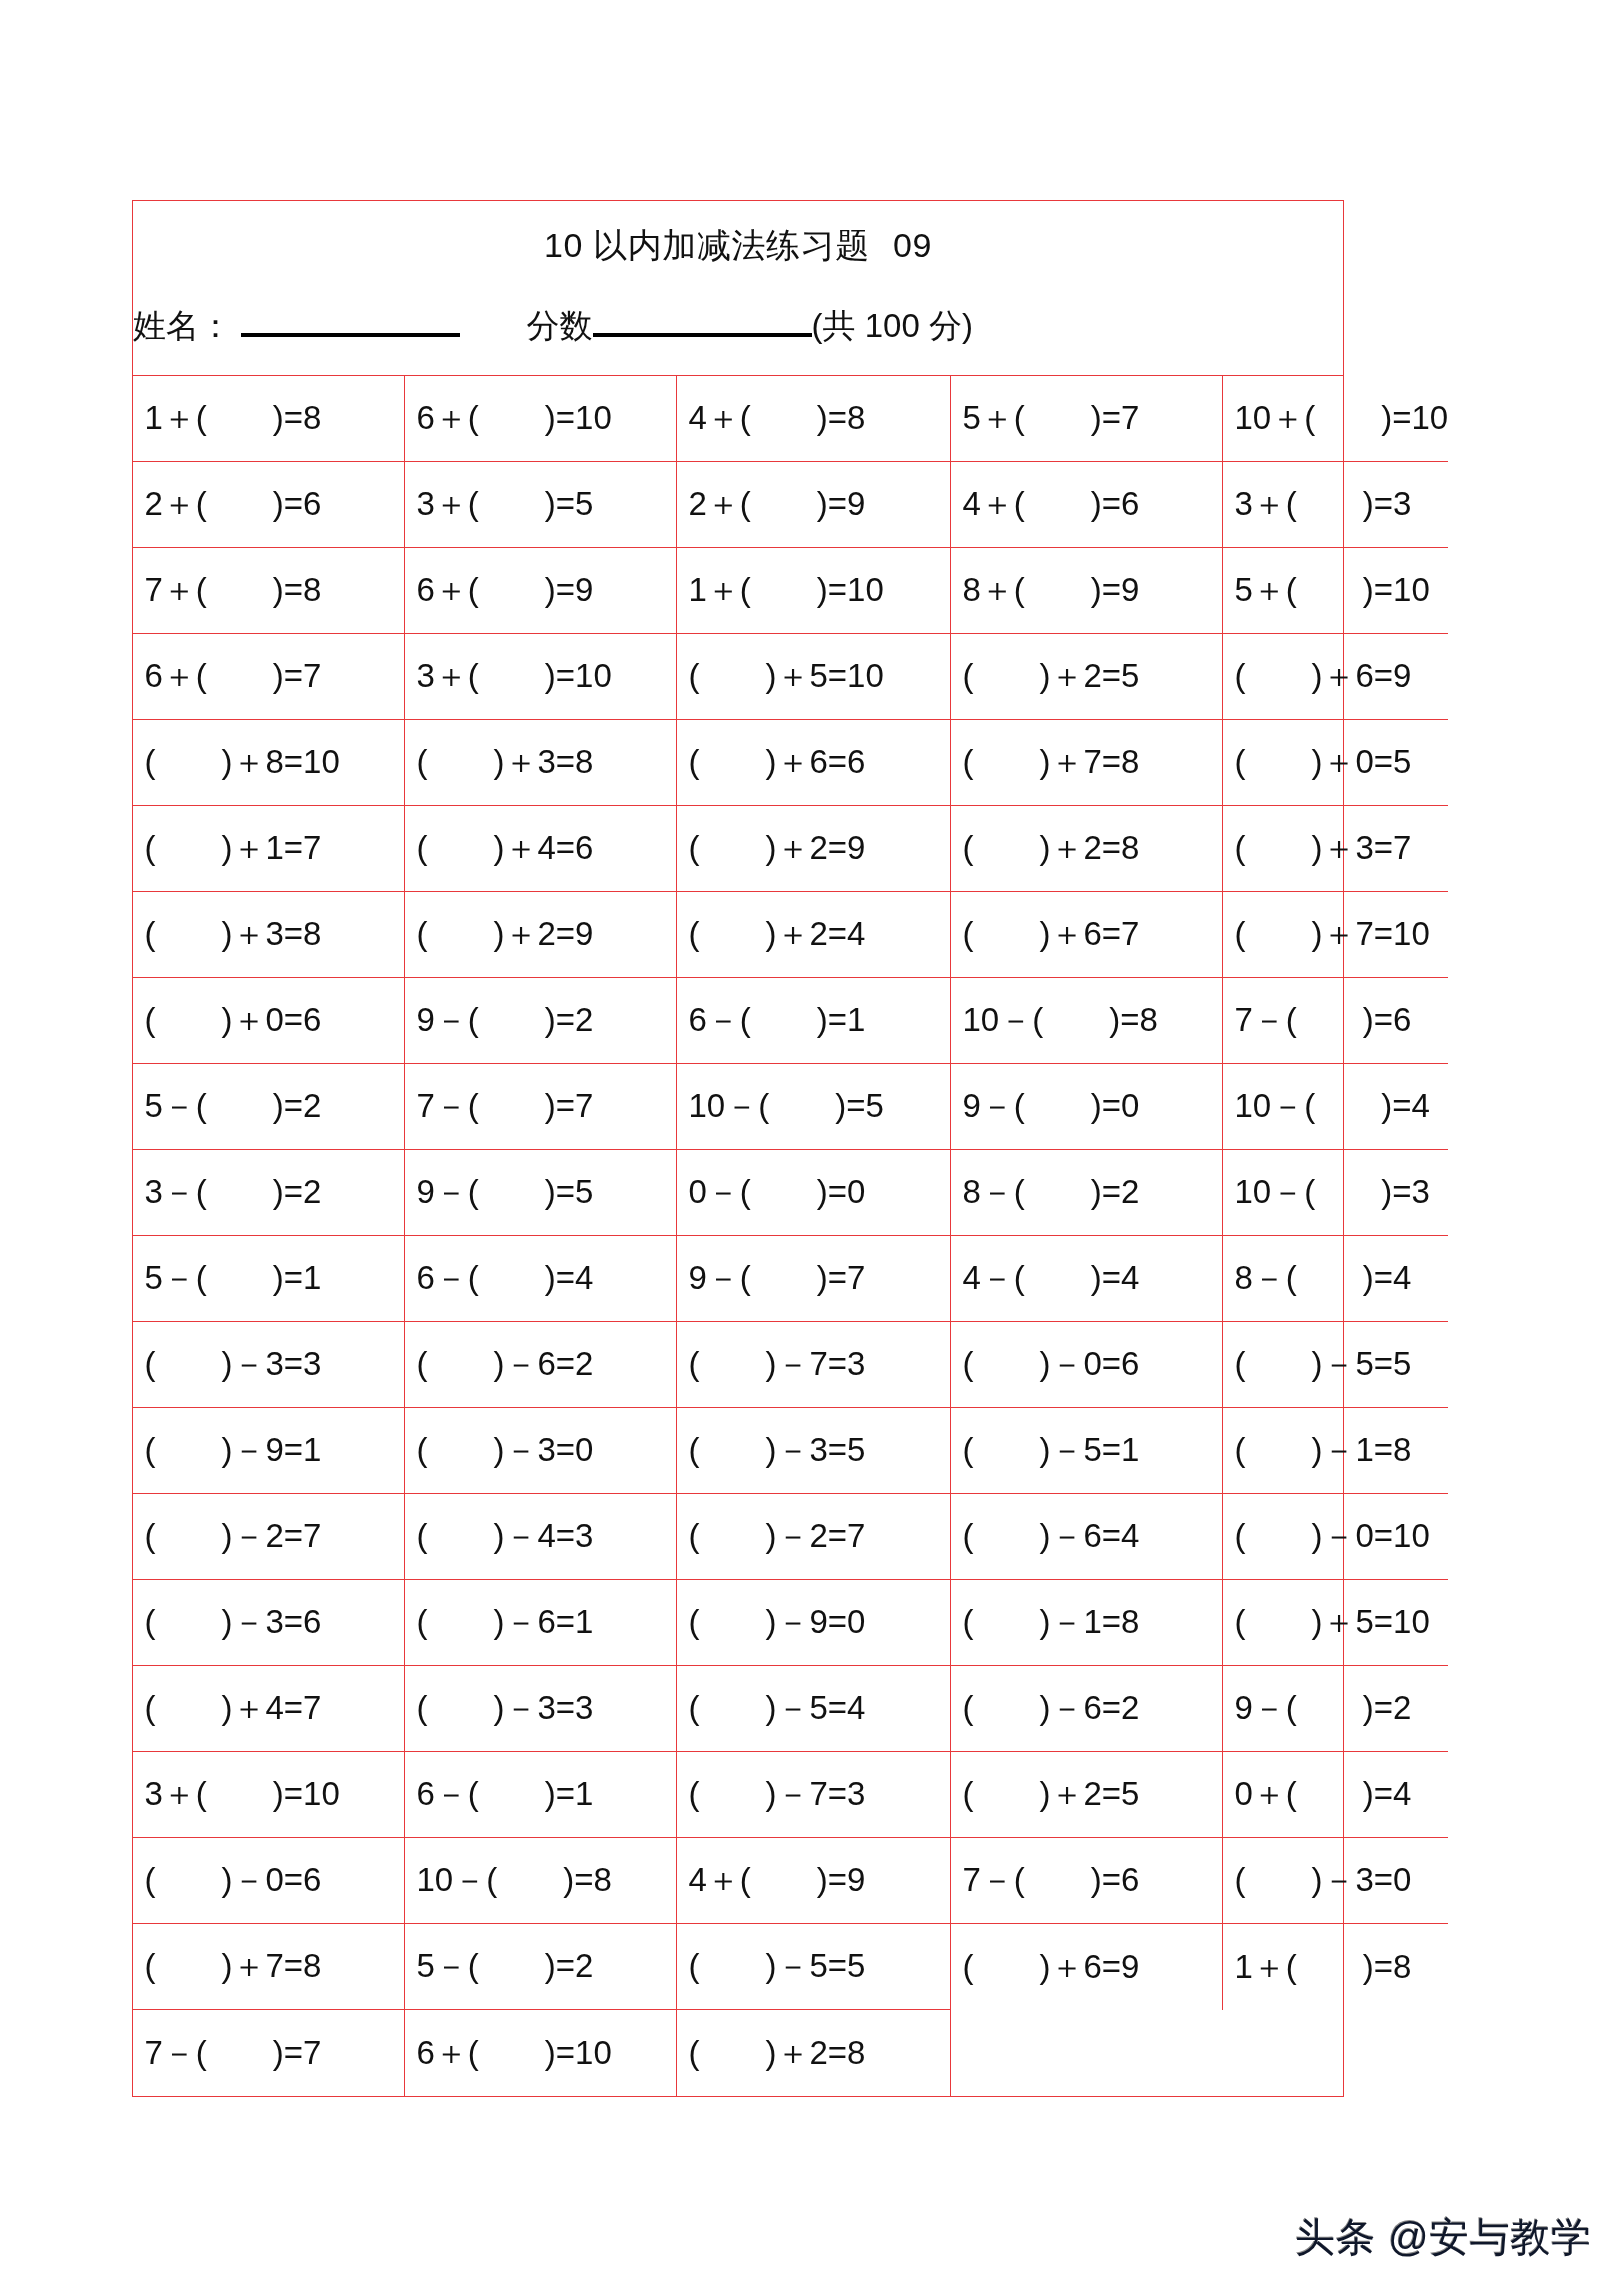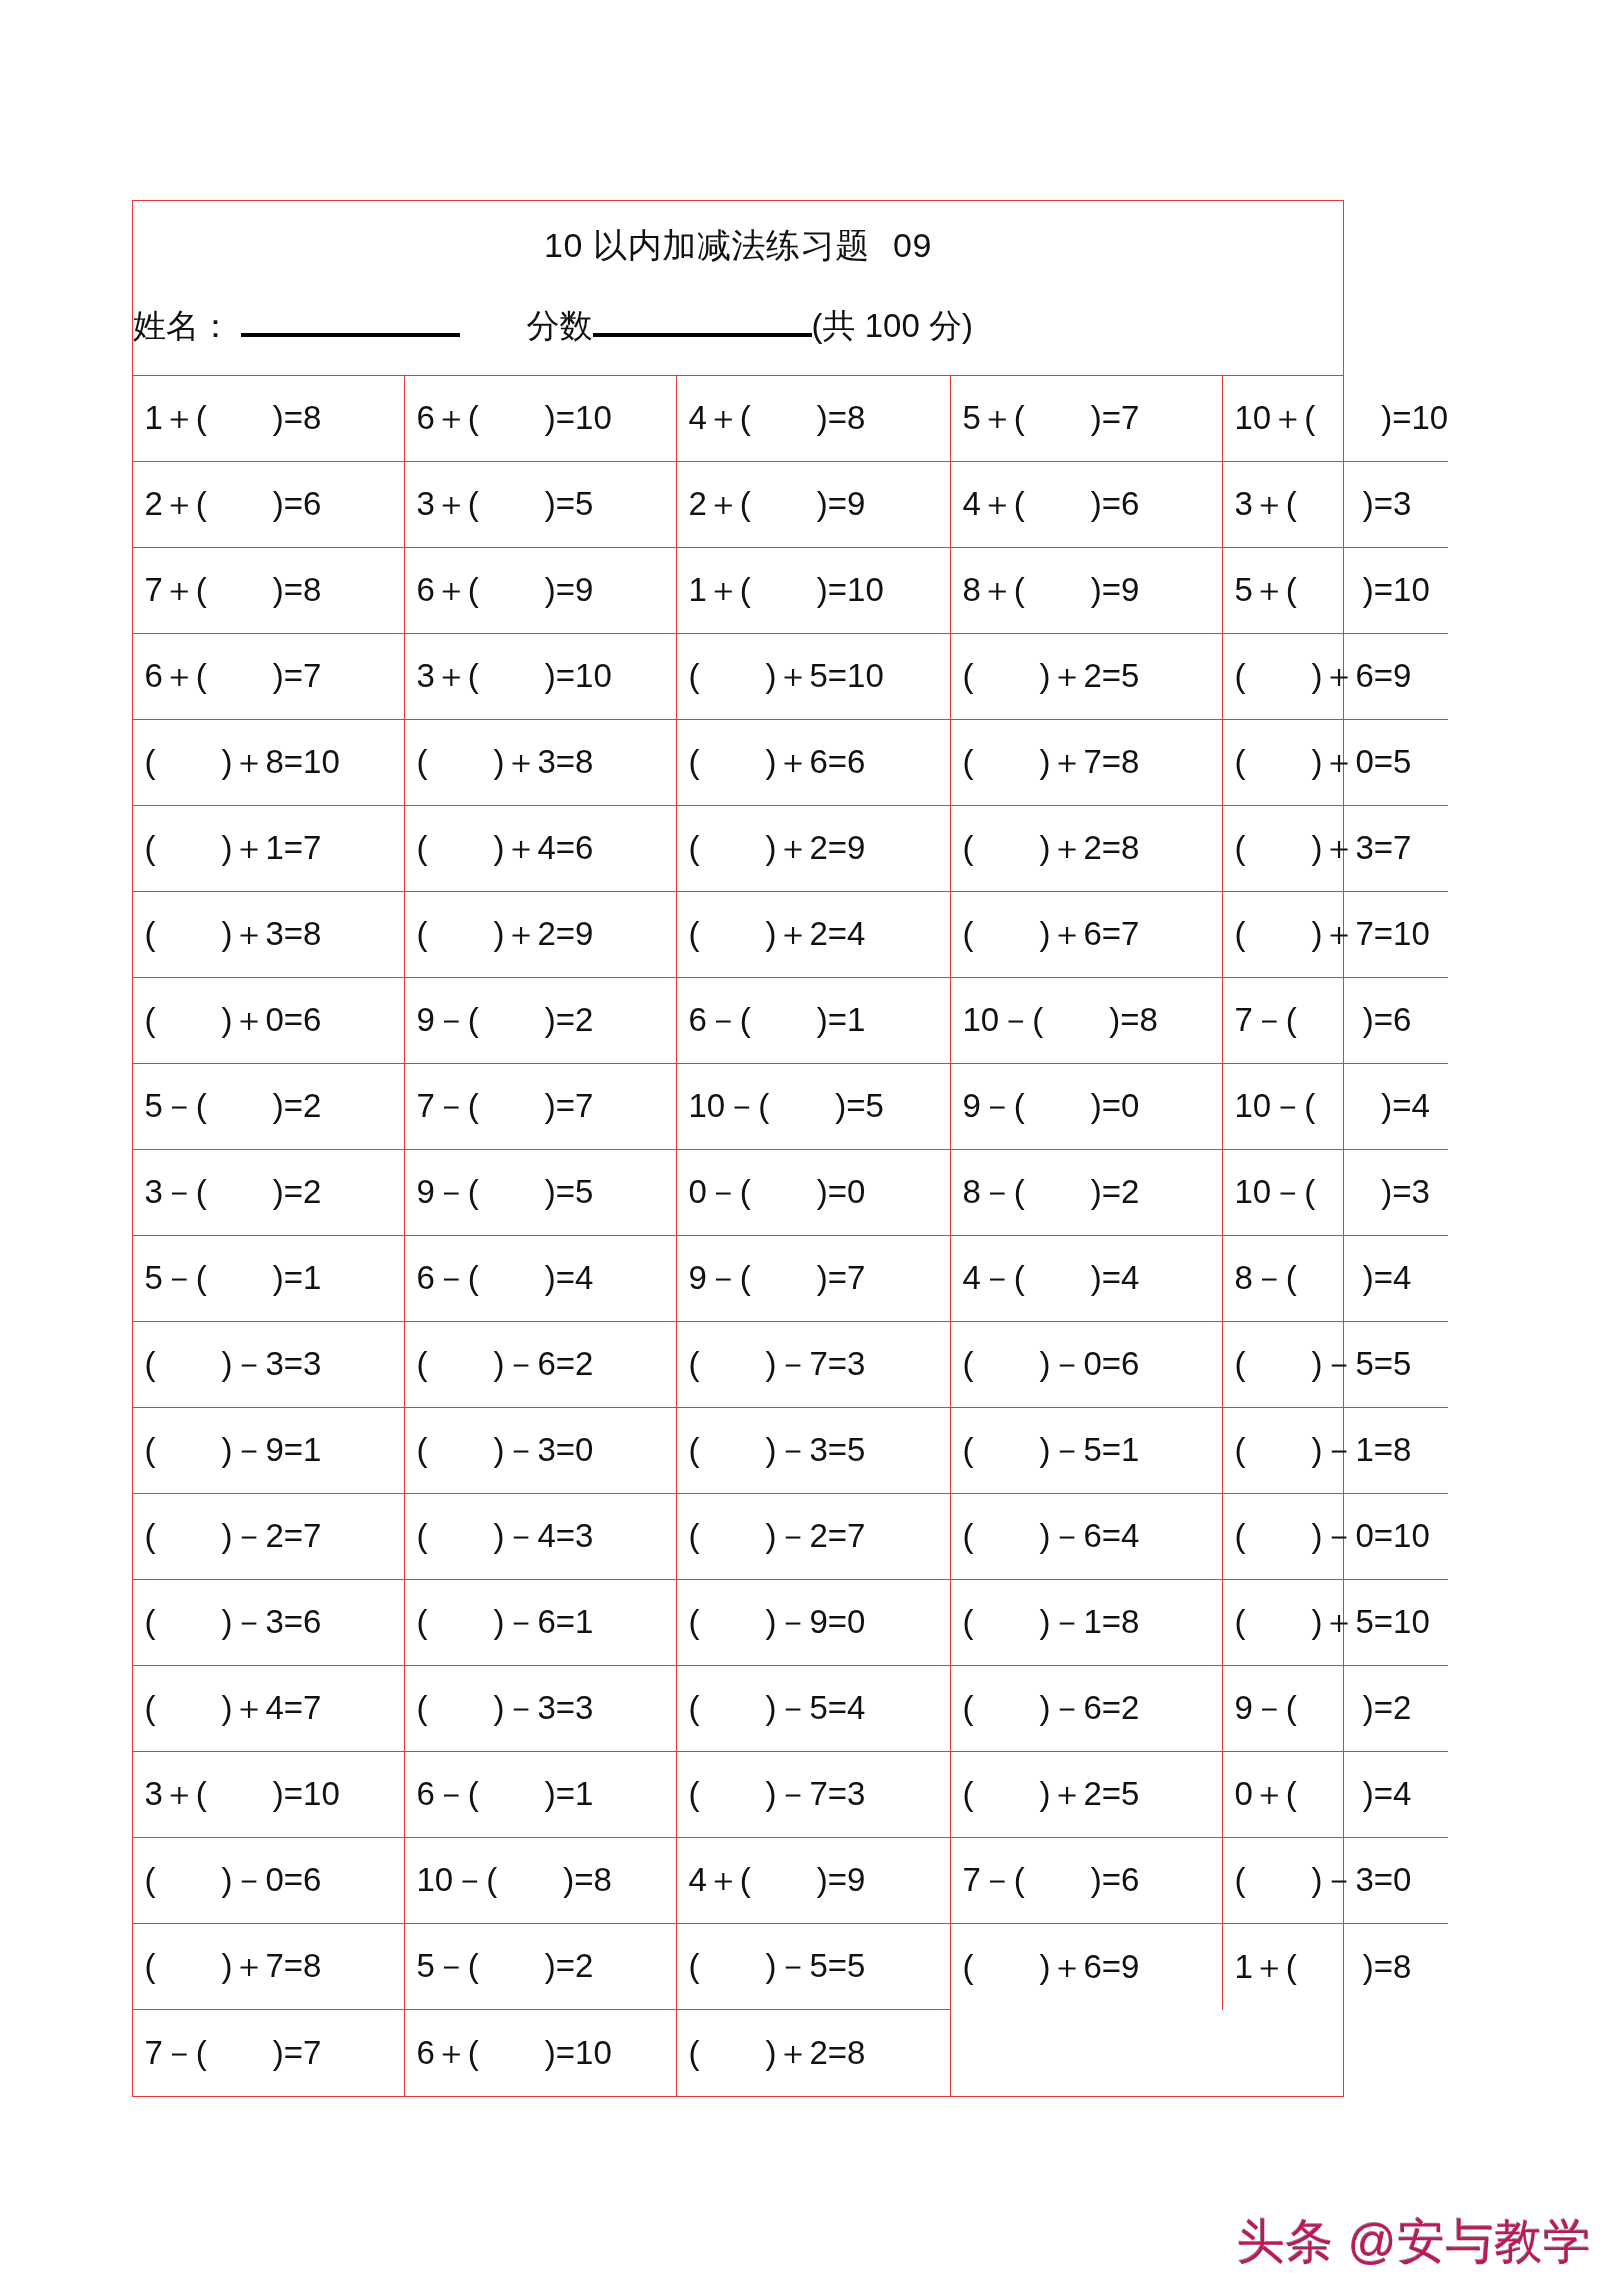--- a/index.html
+++ b/index.html
@@ -8,21 +8,21 @@
   .header { height:174px; border-bottom:1.9px solid #e8383b; position:relative; }
   .title { position:absolute; top:21.6px; left:0; right:0; text-align:center; font-size:34px; letter-spacing:0.6px; }
   .title .num { margin-left:23px; }
   .info { position:absolute; top:103px; left:0; right:0; text-align:left; font-size:33px; white-space:nowrap; }
   .blank { display:inline-block; width:219px; border-bottom:4.5px solid #000; height:25.4px; vertical-align:baseline; }
   .info .gap { display:inline-block; width:48px; }
   .grid { display:grid; grid-template-columns: 272px 272px 274px 272px 1fr; }
   .cell { height:86px; border-right:1.3px solid #e8383b; border-bottom:1.9px solid #e8383b; box-sizing:border-box; display:flex; align-items:center; padding-left:11.5px; font-size:33px; white-space:pre; }
   .cell:nth-child(5n) { border-right:none; }
   .cell.last { border-bottom:none; }
-  .watermark { position:absolute; right:30.5px; top:2210px; font-size:48px; color:#be185d; letter-spacing:0.6px; text-shadow:0.6px 0.6px 0 #fff, -0.6px -0.6px 0 #888; }
+  .watermark { position:absolute; right:30.5px; top:2210px; font-size:40px; color:#0f172a; letter-spacing:0.6px; text-shadow:0.6px 0.6px 0 #fff, -0.6px -0.6px 0 #888; }
 </style>
 </head>
 <body>
 
 <div class="sheet">
   <div class="header">
     <div class="title">
       <span>10 以内加减法练习题</span><span class="num">09</span>
     </div>
     <div class="info">

